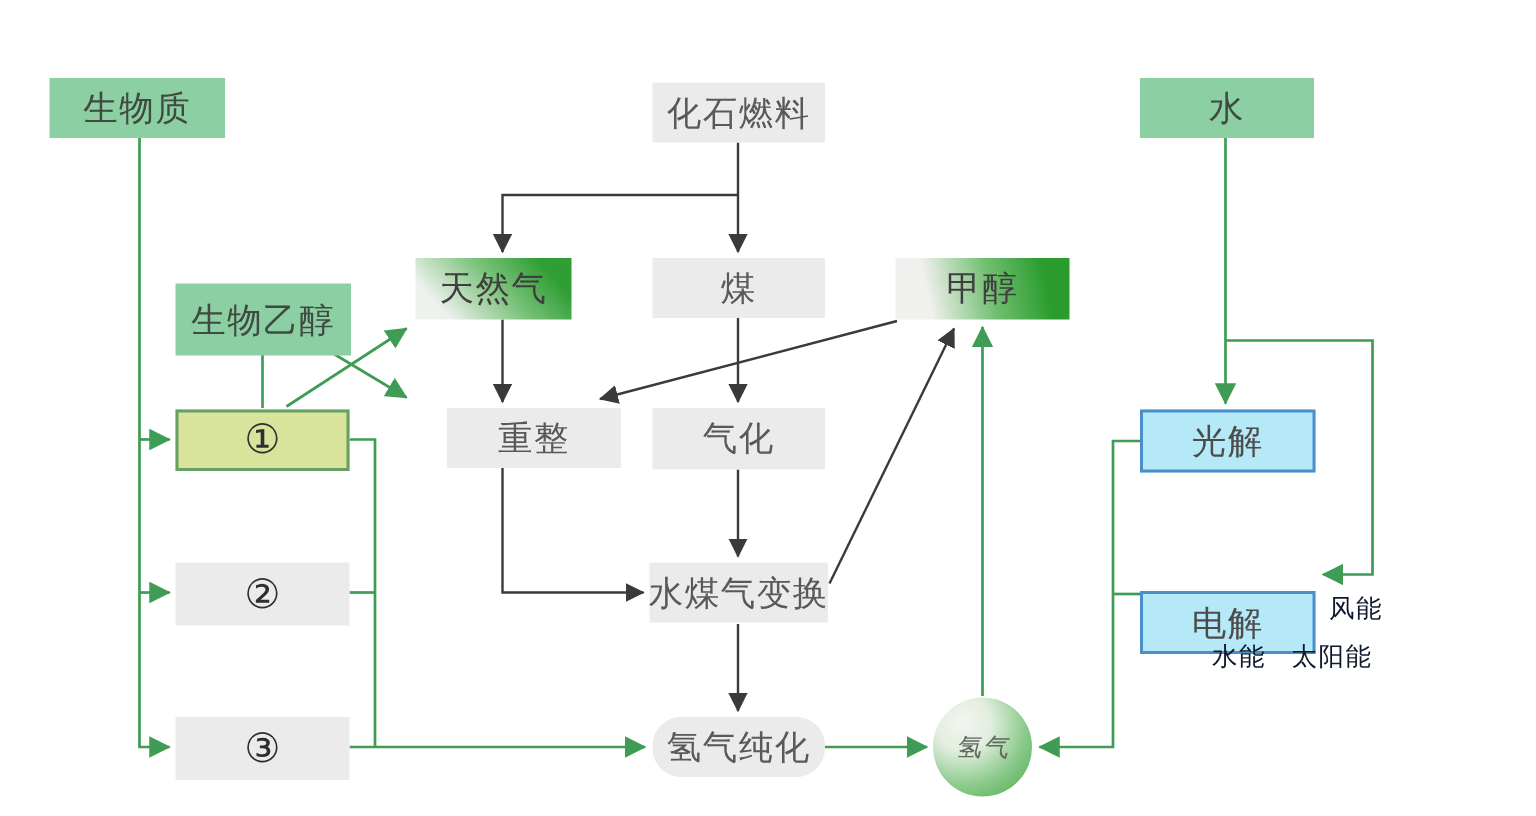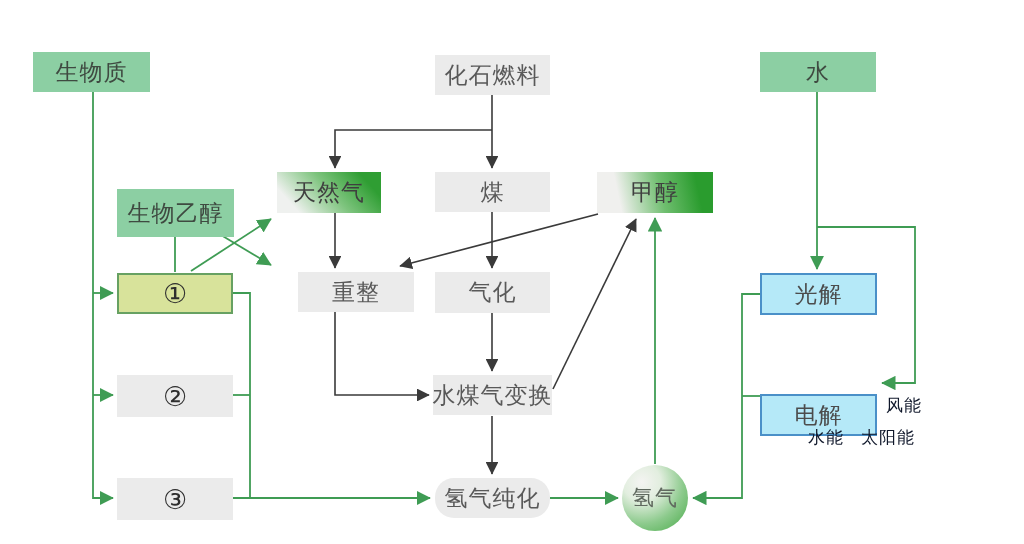--- a/index.html
+++ b/index.html
@@ -15,21 +15,21 @@
   .green-node{background:#8ccfa3;color:#3f4a41;}
   .gray-node{background:#ebebeb;color:#595959;}
   .yellow-node{background:#d8e39b;border:2px solid #67a162;color:#2e2e2e;}
   .blue-node{background:#b5e9f8;border:2px solid #4a90c8;color:#4c4c4c;}
   .grad-ng{background:linear-gradient(48deg,#eff1ef 16%,#7ec47e 52%,#2f9e33 84%);color:#3f3f3f;}
   .grad-meoh{background:linear-gradient(78deg,#f0f0ee 20%,#6fbe6f 55%,#2a9c2e 85%);color:#3f3f3f;}
   .num{font-size:27px;letter-spacing:0;color:#2e2e2e;}
   .circle-node{
     border-radius:50%;
     background:radial-gradient(circle at 30% 26%,#f4f4f2 0%,#e2eedf 28%,#8cca8c 62%,#46a946 100%);
-    color:#60695f;font-size:22px;
+    color:#60695f;font-size:17px;font-style:italic;
   }
   .floating-label{
     position:absolute;font-size:17px;color:#0f172a;letter-spacing:1px;white-space:nowrap;
   }
 </style>
 </head>
 <body>
 
 <div id="stage">
 

